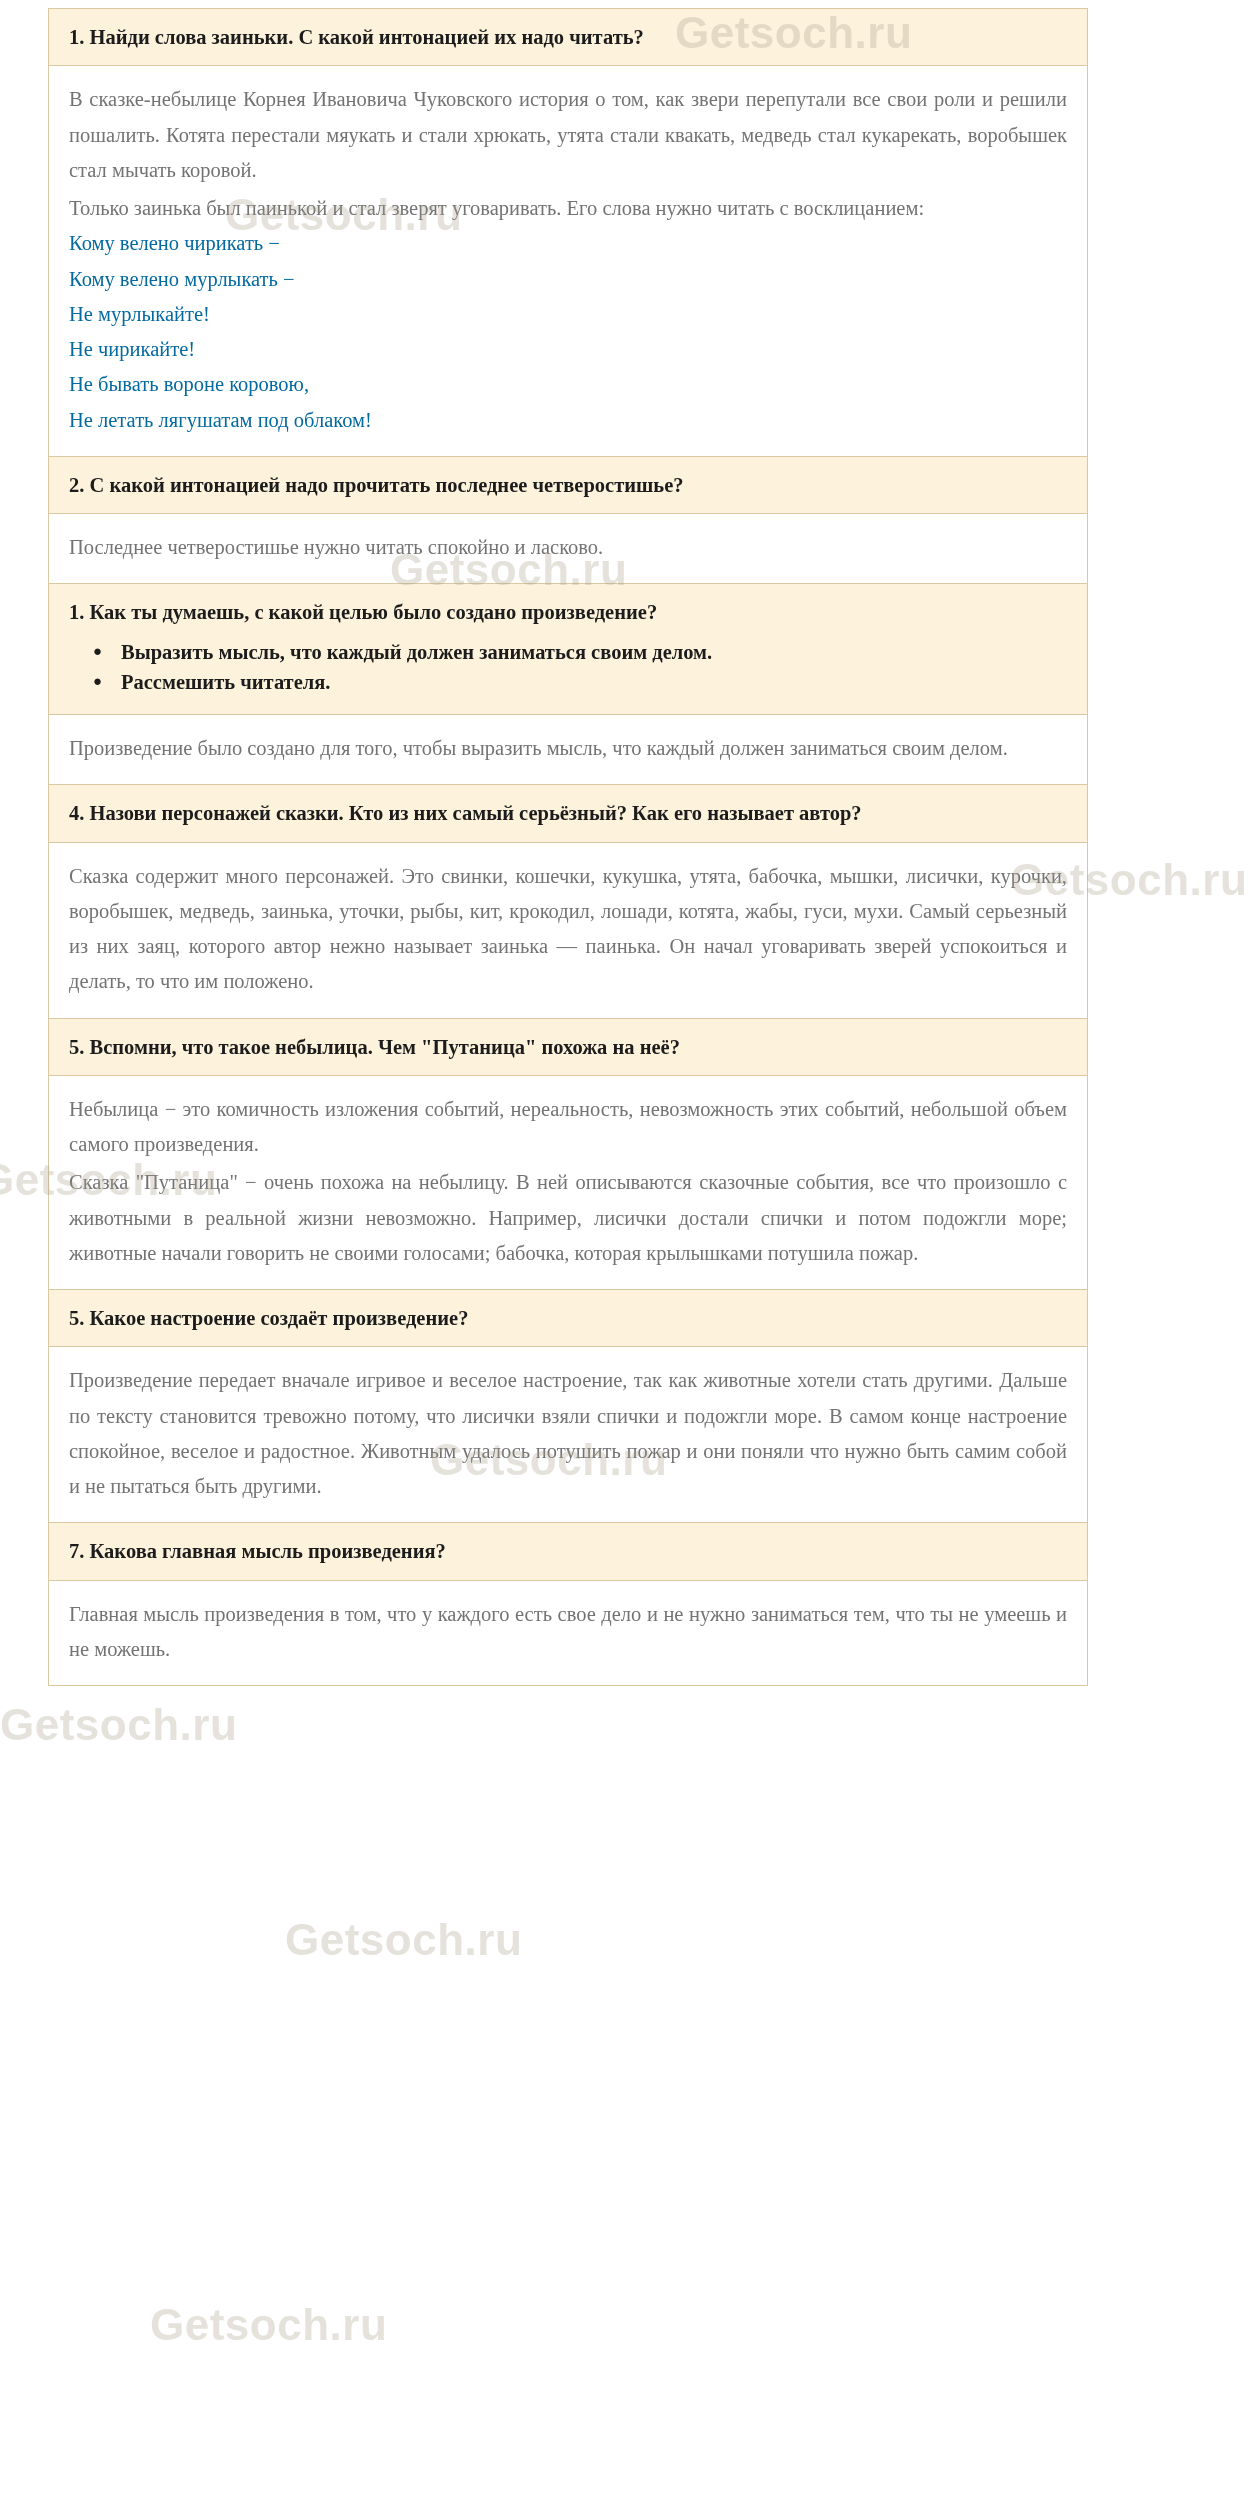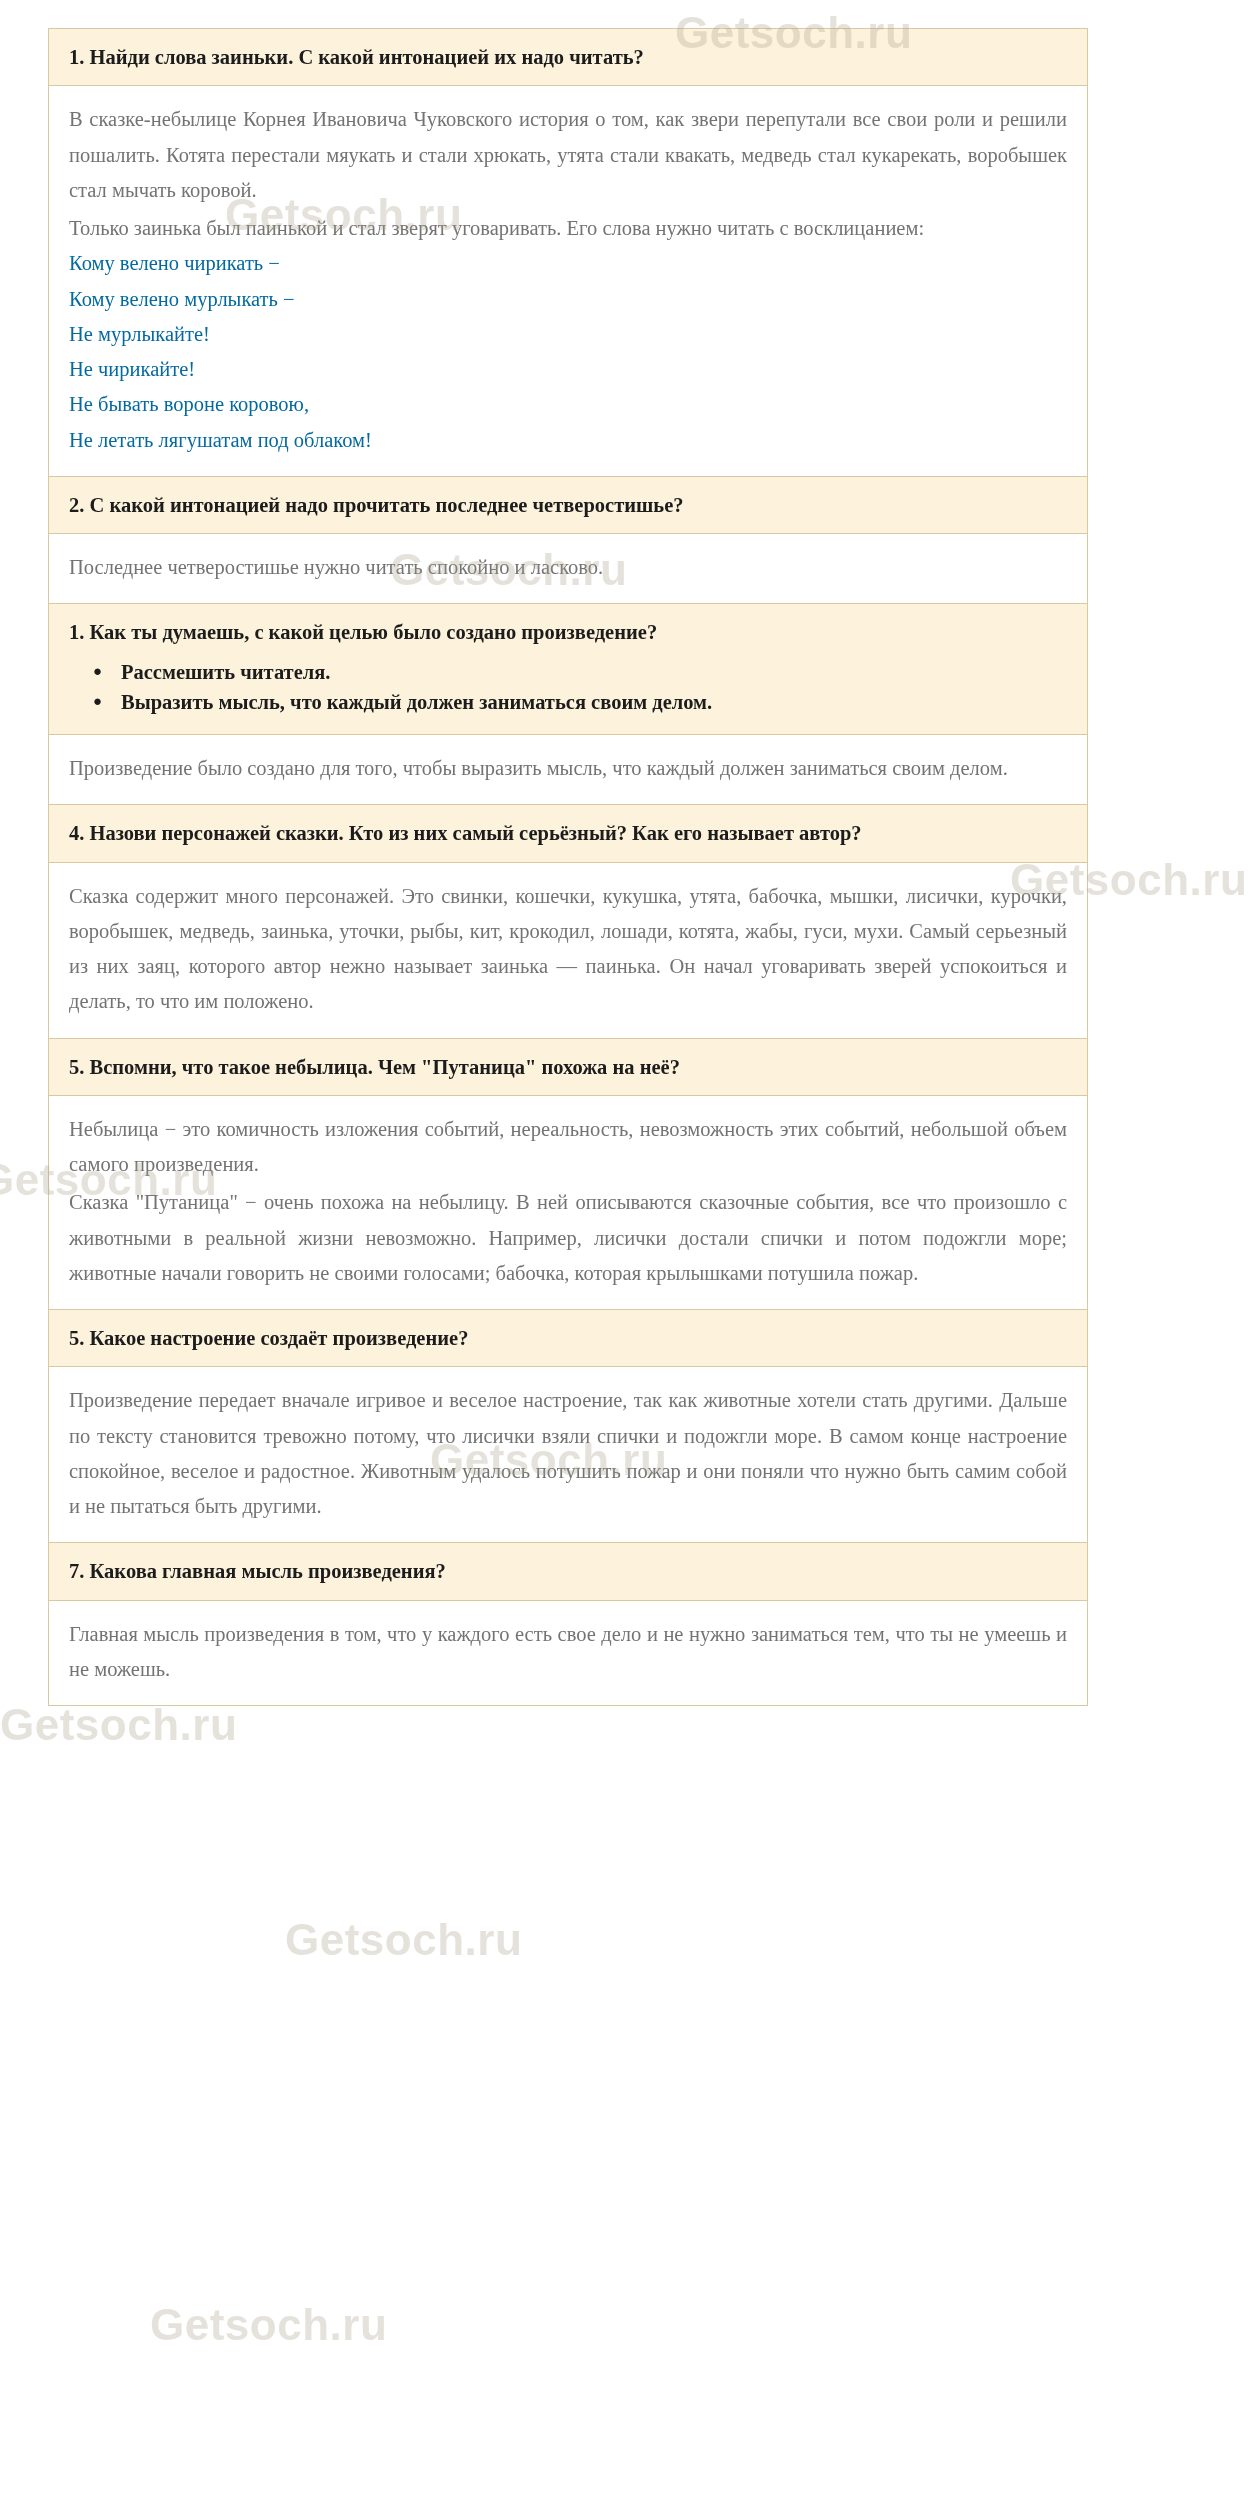--- a/index.html
+++ b/index.html
@@ -11,21 +11,21 @@
     width: 1252px;
     min-height: 2516px;
     font-family: "Liberation Serif", serif;
     position: relative;
     overflow: hidden;
   }
   .page {
     position: relative;
     width: 1136px;
     min-height: 2516px;
-    padding: 28px 48px 22px 48px;
+    padding: 8px 48px 22px 48px;
     box-sizing: border-box;
   }
   .doc {
     border: 1px solid #d9c9a3;
     border-bottom: none;
     box-sizing: border-box;
     background: transparent;
     position: relative;
     z-index: 2;
   }
@@ -133,22 +133,22 @@
     <div class="q-block">
       <div class="q-title">2. С какой интонацией надо прочитать последнее четверостишье?</div>
     </div>
     <div class="a-block">
       <p class="a-para">Последнее четверостишье нужно читать спокойно и ласково.</p>
     </div>
 
     <div class="q-block">
       <div class="q-title">1. Как ты думаешь, с какой целью было создано произведение?</div>
       <ul class="q-list">
+        <li>Выразить мысль, что каждый должен заниматься своим делом.</li>
         <li>Рассмешить читателя.</li>
-        <li>Выразить мысль, что каждый должен заниматься своим делом.</li>
       </ul>
     </div>
     <div class="a-block">
       <p class="a-para">Произведение было создано для того, чтобы выразить мысль, что каждый должен заниматься своим делом.</p>
     </div>
 
     <div class="q-block">
       <div class="q-title">4. Назови персонажей сказки. Кто из них самый серьёзный? Как его называет автор?</div>
     </div>
     <div class="a-block">

